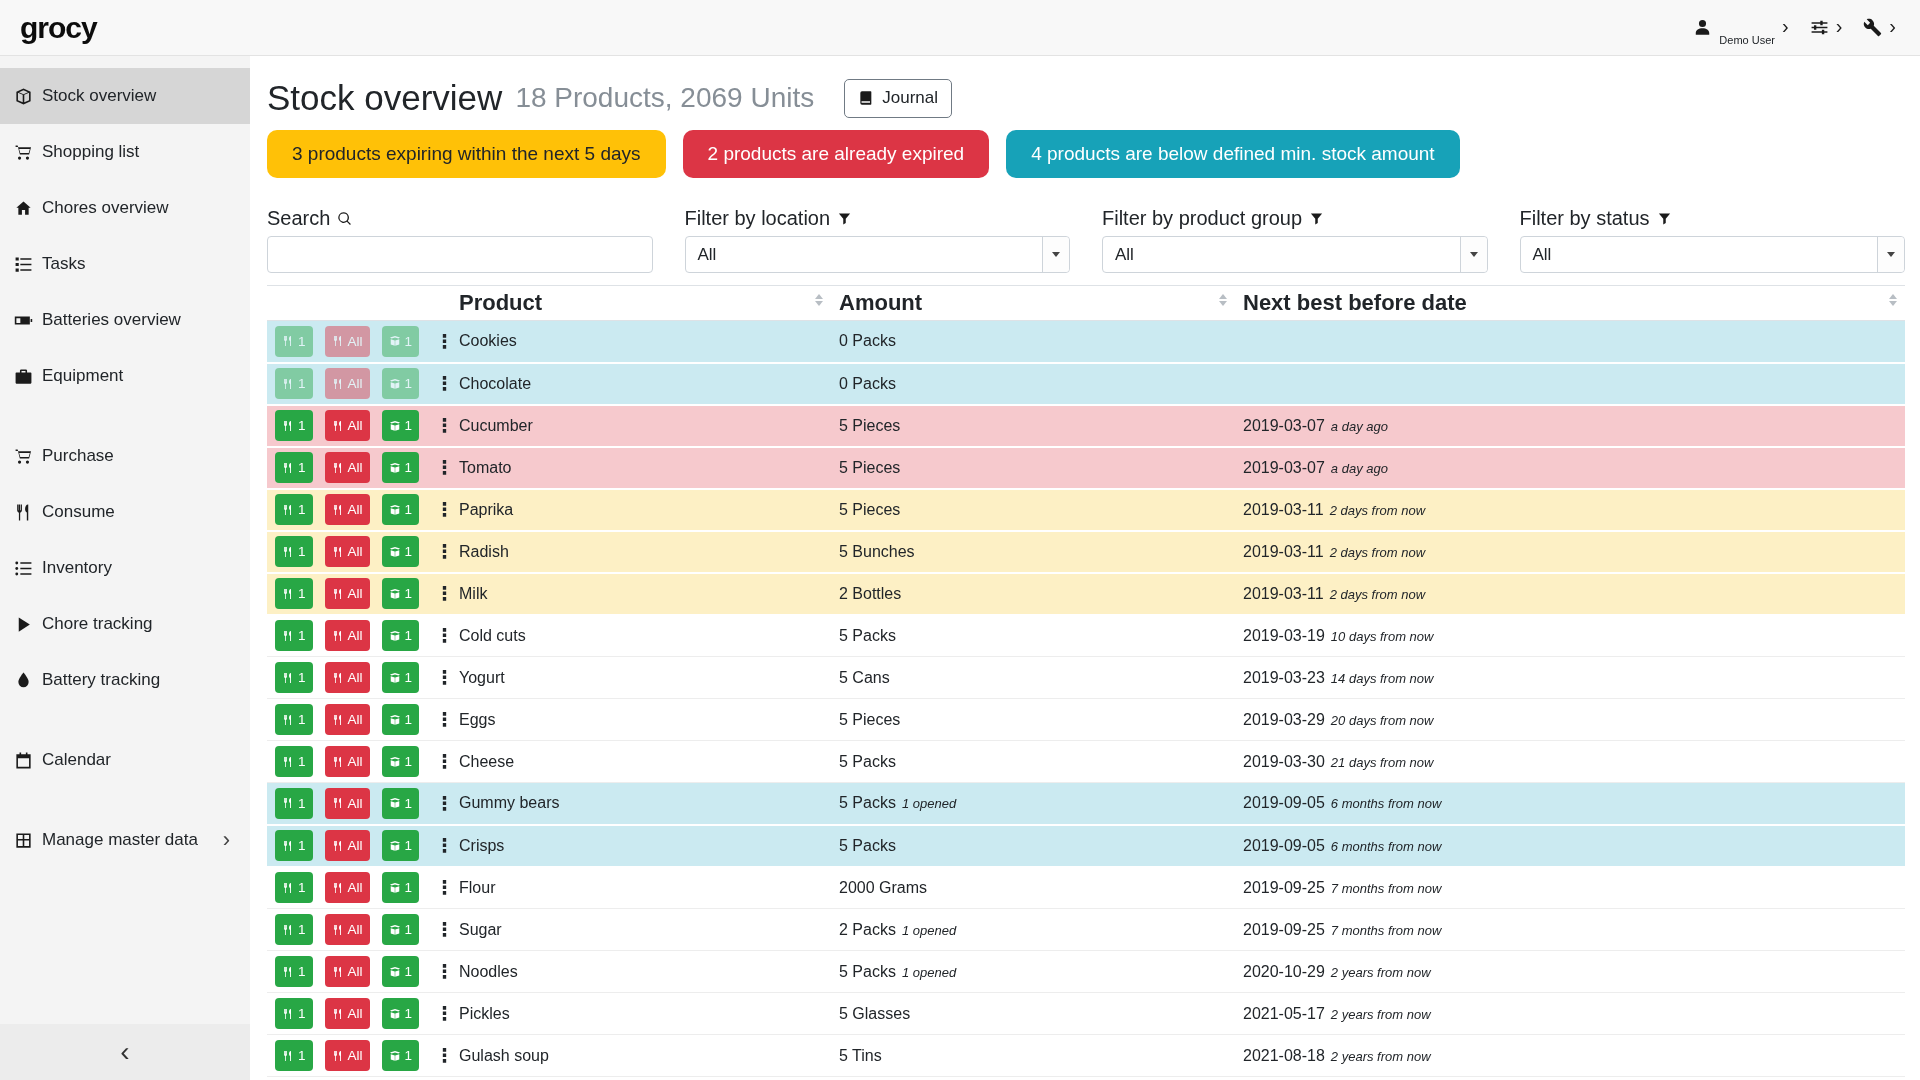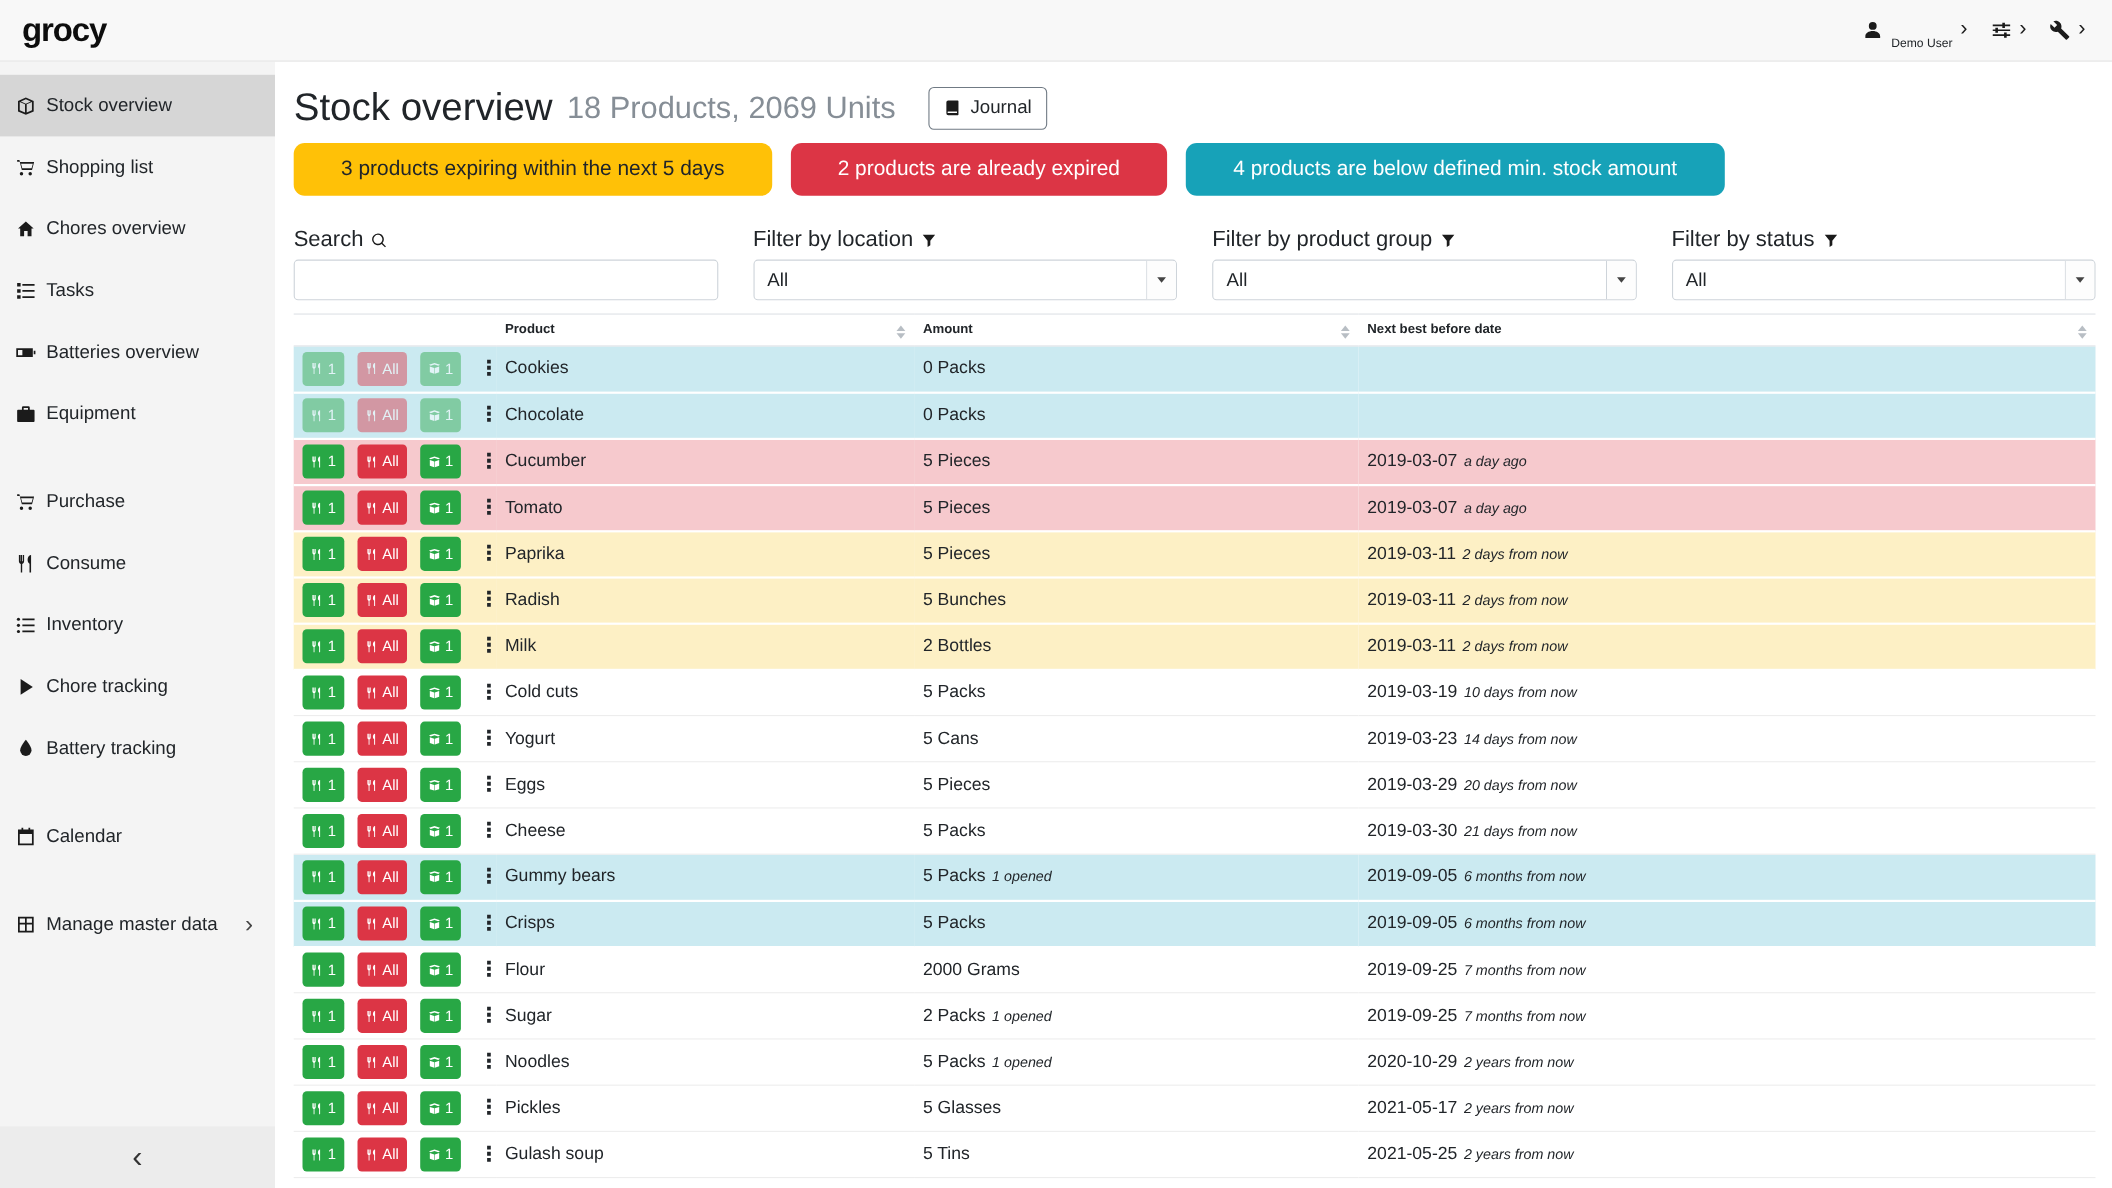--- a/index.html
+++ b/index.html
@@ -38,42 +38,42 @@
 
   .page-head { display:flex; align-items:center; height:44px; margin-bottom:10px; }
   .page-title { font-size:35px; font-weight:400; color:#212529; }
   .page-subtitle { font-size:28px; font-weight:300; color:#868e96; margin-left:13px; }
   .btn-journal { margin-left:30px; height:39px; display:inline-flex; align-items:center; gap:8px;
                  background:#fff; border:1px solid #707a84; border-radius:5px; padding:0 13px;
                  font-size:17px; color:#212529; cursor:pointer; font-family:inherit; }
   .btn-journal .icon { width:16px; height:16px; color:#1b1b1b; }
 
   .alerts { display:flex; gap:17px; margin-bottom:30px; }
-  .alert-pill { height:48px; display:inline-flex; align-items:center; padding:0 43px;
+  .alert-pill { height:48px; display:inline-flex; align-items:center; padding:0 25px;
                 border-radius:10px; font-size:19px; cursor:pointer; white-space:nowrap; }
   .alert-warning { background:#ffc107; color:#212529; }
   .alert-danger  { background:#dc3545; color:#ffffff; }
   .alert-info    { background:#17a2b8; color:#ffffff; }
 
   .filters { display:flex; gap:32px; margin-bottom:12px; }
   .filter-group { flex:1; min-width:0; }
   .filter-label { height:20px; display:flex; align-items:center; gap:7px; font-size:20px; margin-bottom:8px; }
   .filter-label .icon { width:15px; height:15px; color:#1b1b1b; }
   .control { width:100%; height:37px; background:#fff; border:1px solid #ced4da; border-radius:4px; }
   .tinput { padding:0 10px; font-size:17px; font-family:inherit; color:#212529; outline:none; }
   .select { display:flex; align-items:center; justify-content:space-between; padding-left:12px;
             font-size:17px; cursor:pointer; overflow:hidden; }
   .arrowbox { width:27px; align-self:stretch; border-left:1px solid #ced4da; display:flex;
               align-items:center; justify-content:center; background:#fdfdfd; border-radius:0 3px 3px 0; }
   .caret { width:0; height:0; border-left:4px solid transparent; border-right:4px solid transparent;
            border-top:5px solid #444; }
 
   
   table.stock { width:100%; border-collapse:collapse; table-layout:fixed; }
-  thead th { text-align:left; font-size:12px; font-weight:700; padding:4px 8px; height:29px;
+  thead th { text-align:left; font-size:22px; font-weight:700; padding:4px 8px; height:29px;
              border-top:1px solid #dee2e6; border-bottom:1px solid #dee2e6; cursor:pointer; }
   .sort { float:right; display:inline-flex; flex-direction:column; gap:2px; margin-top:4px; }
   .sort i { display:block; width:0; height:0; border-left:4px solid transparent; border-right:4px solid transparent; }
   .sort .up   { border-bottom:5px solid #b8bec4; }
   .sort .down { border-top:5px solid #b8bec4; }
 
   tbody td { height:42px; padding:0 8px; font-size:16px; border-bottom:1px solid #ededed; background:#fff; }
   tr.hl-info    td { background:#cbeaf1; border-bottom:2px solid #fff; }
   tr.hl-warning td { background:#fdf0c5; border-bottom:2px solid #fff; }
   tr.hl-danger  td { background:#f6c9cd; border-bottom:2px solid #fff; }
@@ -1003,19 +1003,19 @@
                       <path d="M2 5l10-3 10 3-3.2 2.2L12 4.8 5.2 7.2 2 5zm1.5 3.5l8 2.7v10.3l-8-2.7V8.5zm17 0v10.3l-8 2.7V11.2l8-2.7z"></path>
                     </svg>
                   </span>
                   <span>1</span>
                 </button>
                 <button class="more-btn"><span>⋮</span></button>
               </div>
             </td>
             <td class="td-product">Gulash soup</td>
             <td class="td-amount"><span>5 Tins</span></td>
-            <td class="td-date"><span>2021-05-25</span><i class="note">2 years from now</i></td>
+            <td class="td-date"><span>2021-08-18</span><i class="note">2 years from now</i></td>
           </tr>
         </tbody>
     </table>
 
   </main>
 </div>
 
 </body></html>

